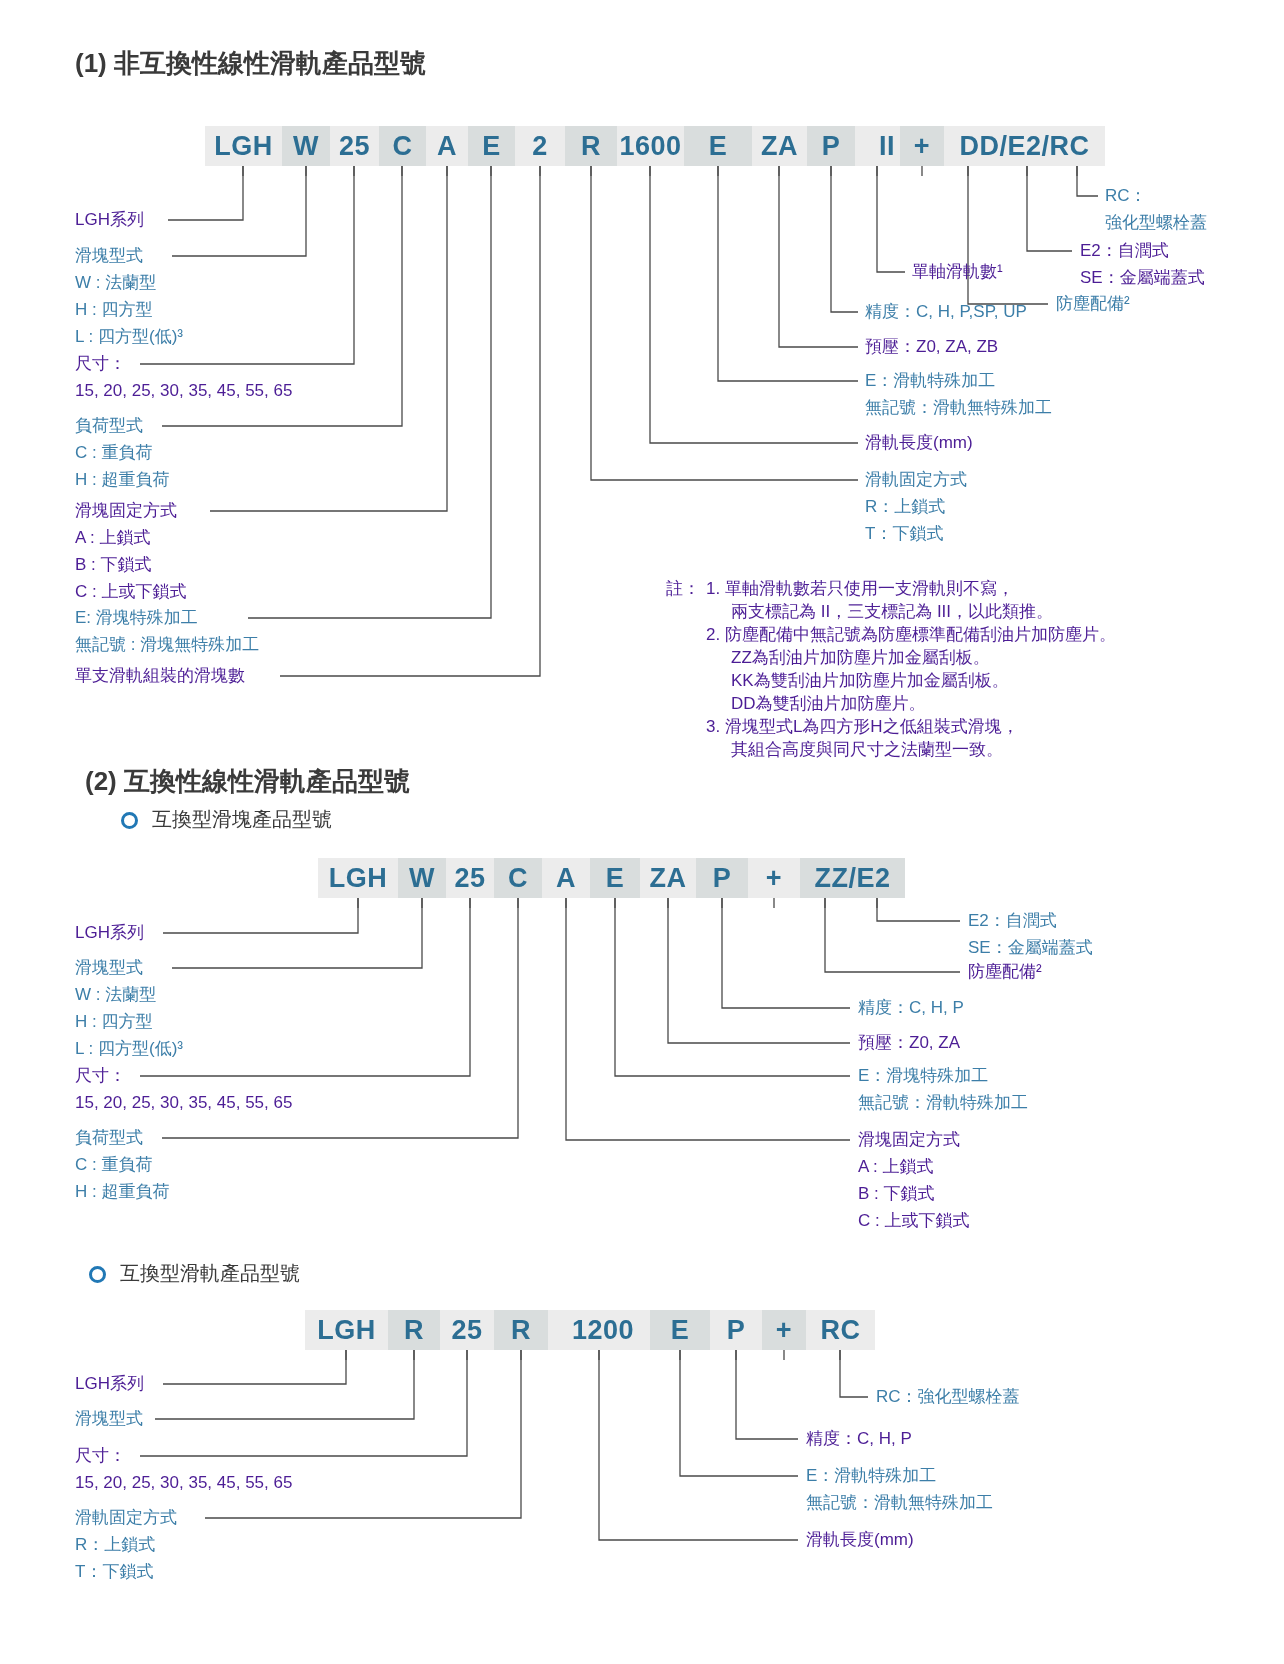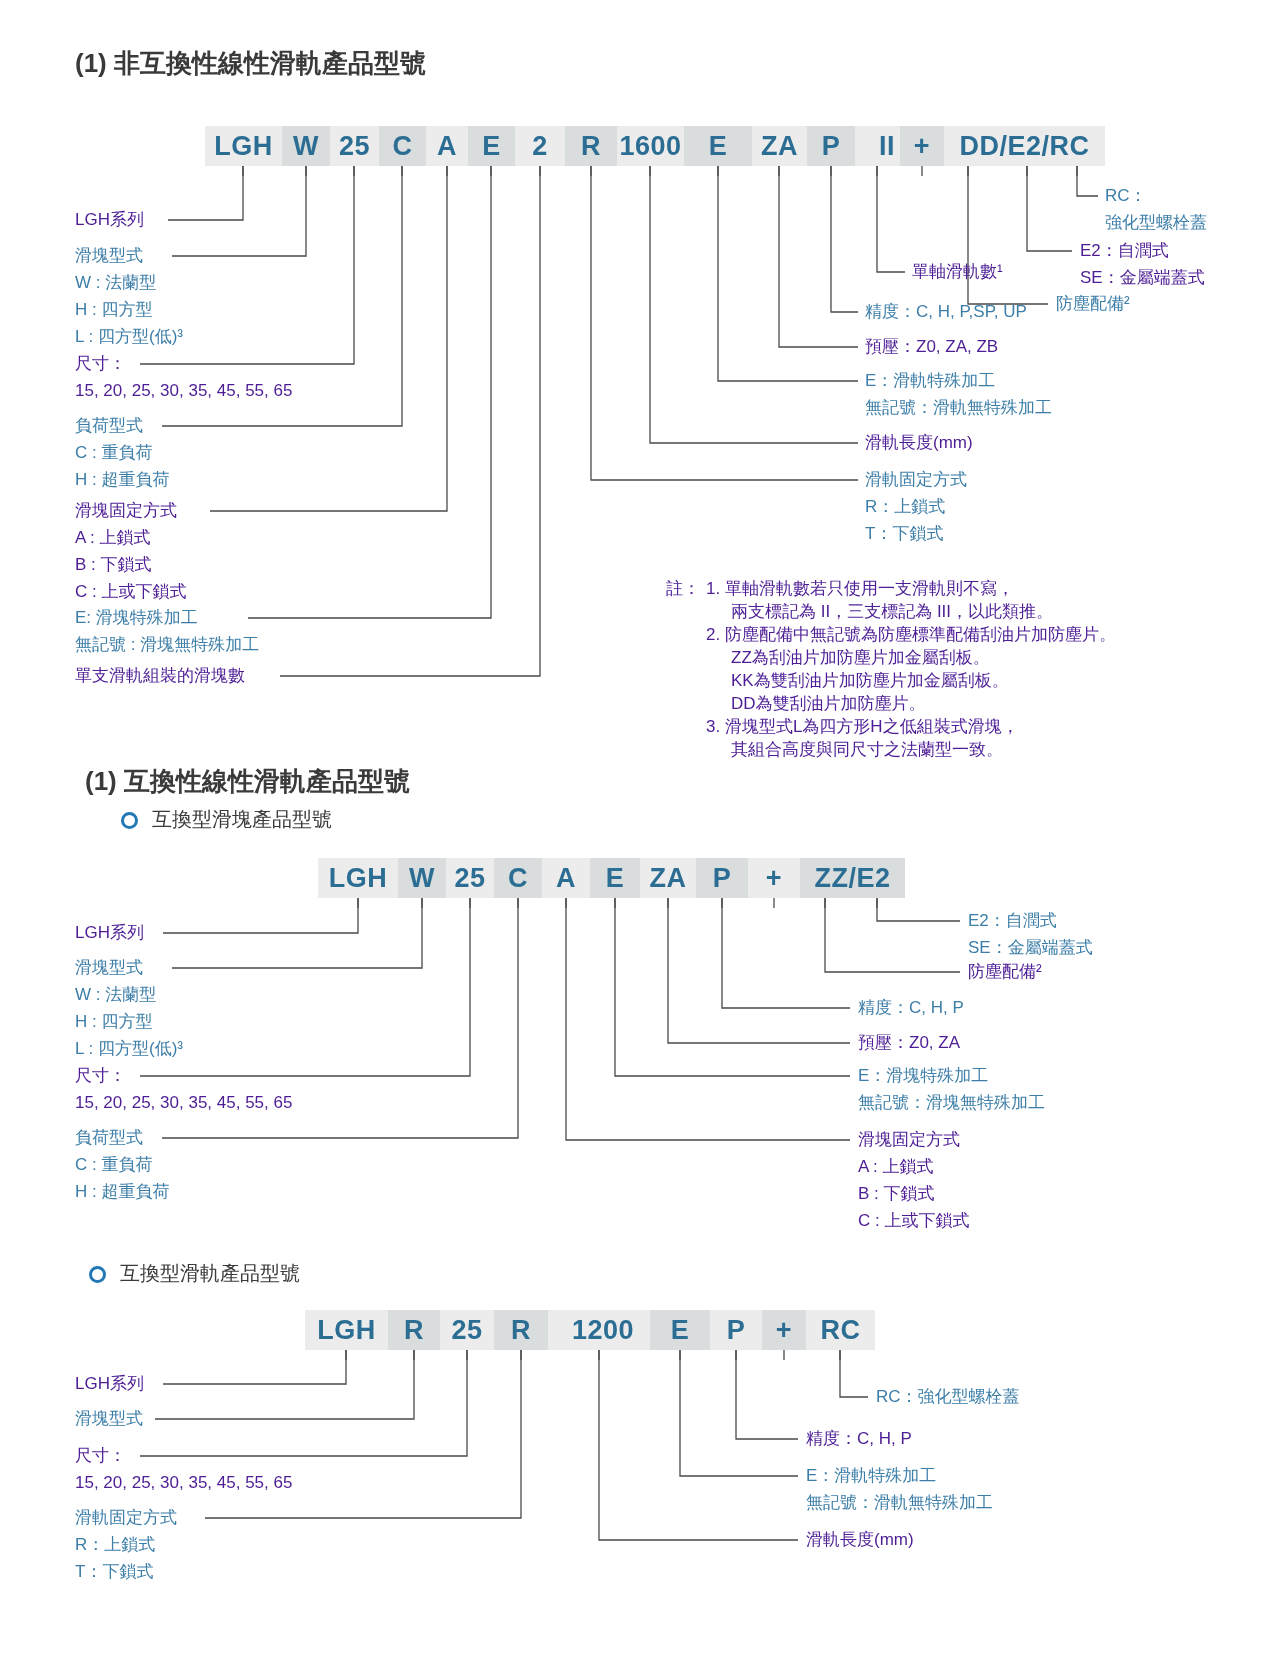--- a/index.html
+++ b/index.html
@@ -137,21 +137,21 @@
 <div class="t dark" style="left:666px;top:578px">註：</div>
 <div class="t dark" style="left:706px;top:578px">1. 單軸滑軌數若只使用一支滑軌則不寫，</div>
 <div class="t dark" style="left:731px;top:601px">兩支標記為 II，三支標記為 III，以此類推。</div>
 <div class="t dark" style="left:706px;top:624px">2. 防塵配備中無記號為防塵標準配備刮油片加防塵片。</div>
 <div class="t dark" style="left:731px;top:647px">ZZ為刮油片加防塵片加金屬刮板。</div>
 <div class="t dark" style="left:731px;top:670px">KK為雙刮油片加防塵片加金屬刮板。</div>
 <div class="t dark" style="left:731px;top:693px">DD為雙刮油片加防塵片。</div>
 <div class="t dark" style="left:706px;top:716px">3. 滑塊型式L為四方形H之低組裝式滑塊，</div>
 <div class="t dark" style="left:731px;top:739px">其組合高度與同尺寸之法蘭型一致。</div>
 
-<div class="title" style="left:85px;top:764px">(1) 互換性線性滑軌產品型號</div>
+<div class="title" style="left:85px;top:764px">(2) 互換性線性滑軌產品型號</div>
 <span class="ring" style="left:121px;top:812px"></span>
 <div class="bullet-text" style="left:152px;top:806px">互換型滑塊產品型號</div>
 
 <div class="seg bgA" style="left:318px;top:858px;width:80px">LGH</div>
 <div class="seg bgB" style="left:398px;top:858px;width:48px">W</div>
 <div class="seg bgA" style="left:446px;top:858px;width:48px">25</div>
 <div class="seg bgB" style="left:494px;top:858px;width:48px">C</div>
 <div class="seg bgA" style="left:542px;top:858px;width:48px">A</div>
 <div class="seg bgB" style="left:590px;top:858px;width:50px">E</div>
 <div class="seg bgA" style="left:640px;top:858px;width:56px">ZA</div>
@@ -169,21 +169,21 @@
 <div class="t blue" style="left:75px;top:1127px">負荷型式</div>
 <div class="t blue" style="left:75px;top:1154px">C : 重負荷</div>
 <div class="t blue" style="left:75px;top:1181px">H : 超重負荷</div>
 
 <div class="t blue" style="left:968px;top:910px">E2：自潤式</div>
 <div class="t blue" style="left:968px;top:937px">SE：金屬端蓋式</div>
 <div class="t dark" style="left:968px;top:961px">防塵配備²</div>
 <div class="t blue" style="left:858px;top:997px">精度：C, H, P</div>
 <div class="t dark" style="left:858px;top:1032px">預壓：Z0, ZA</div>
 <div class="t blue" style="left:858px;top:1065px">E：滑塊特殊加工</div>
-<div class="t blue" style="left:858px;top:1092px">無記號：滑塊無特殊加工</div>
+<div class="t blue" style="left:858px;top:1092px">無記號：滑軌特殊加工</div>
 <div class="t dark" style="left:858px;top:1129px">滑塊固定方式</div>
 <div class="t dark" style="left:858px;top:1156px">A : 上鎖式</div>
 <div class="t dark" style="left:858px;top:1183px">B : 下鎖式</div>
 <div class="t dark" style="left:858px;top:1210px">C : 上或下鎖式</div>
 
 <span class="ring" style="left:89px;top:1266px"></span>
 <div class="bullet-text" style="left:120px;top:1260px">互換型滑軌產品型號</div>
 
 <div class="seg bgA" style="left:305px;top:1310px;width:83px">LGH</div>
 <div class="seg bgB" style="left:388px;top:1310px;width:52px">R</div>

